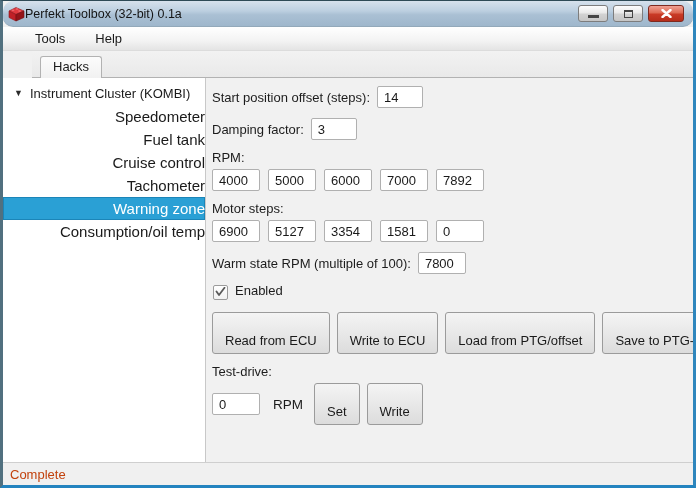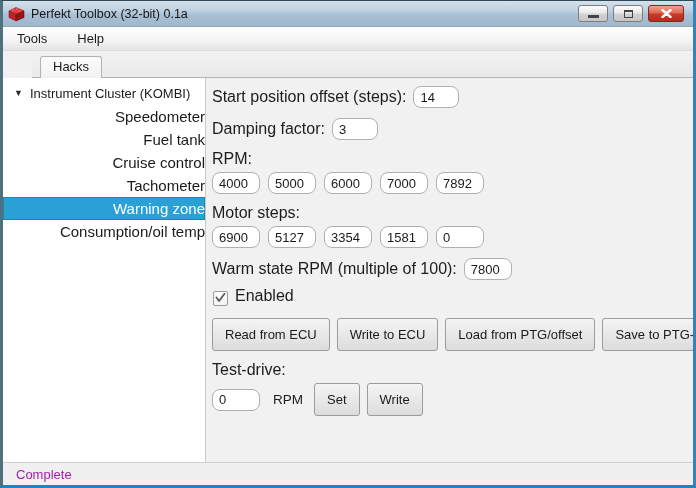--- a/index.html
+++ b/index.html
@@ -12,42 +12,42 @@
     border-top-width:1px; border-top-color:#2e4a56;
     background:#f1f1f1;
     font-size:13px; color:#1a1a1a;
     overflow:hidden;
   }
   
   .titlebar {
     height:26px; flex:0 0 26px;
     background:linear-gradient(180deg,#d6e1ec 0%,#bccfe0 40%,#aac0d4 55%,#9fb7cc 100%);
     border-bottom:1px solid #93a9ba;
-    display:flex; align-items:center; padding:0 5px; gap:6px;
+    display:flex; align-items:center; padding:0 5px; border-radius:10px;
   }
   .app-icon { width:17px; height:16px; flex:0 0 17px; }
   .title-text { font-size:12.5px; color:#151515; flex:1; white-space:nowrap; }
   .winbtns { display:flex; gap:5px; align-items:center; padding-right:4px; }
   .winbtn {
     width:30px; height:17px; border:1px solid #7d7d7d; border-radius:3px;
     background:linear-gradient(180deg,#fdfdfd 0%,#e9e9e9 45%,#d2d2d2 55%,#c6c6c6 100%);
     display:flex; align-items:center; justify-content:center; cursor:default;
   }
   .winbtn.close {
     width:36px; border-color:#7e2a20;
     background:linear-gradient(180deg,#f0a093 0%,#dd6a54 45%,#c93a26 55%,#b62d1b 100%);
   }
   .glyph-min { width:11px; height:3px; background:#444; margin-top:6px; }
   .glyph-max { width:9px; height:8px; border:1px solid #444; border-top-width:2px; background:transparent; }
   
   .menubar {
     height:24px; flex:0 0 24px;
     background:linear-gradient(180deg,#ffffff 0%,#f3f3f3 60%,#e4e4e4 100%);
     border-bottom:1px solid #dcdcdc;
-    display:flex; align-items:center; padding-left:4px; gap:10px;
+    display:flex; align-items:center; padding-left:22px; gap:10px;
   }
   .menu-item { padding:2px 10px; font-size:13px; color:#1a1a1a; }
   
   .tabbar {
     height:27px; flex:0 0 27px;
     background:linear-gradient(180deg,#f2f2f2 0%,#e9e9e9 100%);
     border-bottom:1px solid #b2b2b2;
     display:flex; align-items:flex-end; padding:5px 0 0 8px;margin-left:29px;
   }
   .tab {
@@ -72,49 +72,49 @@
     height:23px; line-height:23px; padding-left:46px;
     font-size:15px; color:#1a1a1a; white-space:nowrap;text-align:right;
   }
   .tree-item.selected {
     background:#2aa0d5; color:#ffffff;
     box-shadow:inset 0 0 0 1px #1b85b8;
   }
   
   .form { flex:1; padding:8px 0 0 6px; }
   .row { display:flex; align-items:center; gap:7px; margin-bottom:10px; }
-  .form-label { font-size:16px; color:#1c1c1c; margin-bottom:4px; }
+  .form-label { font-size:13px; color:#1c1c1c; margin-bottom:4px; }
   .row .inline-label { margin-bottom:0; }
   input[type="text"] {
-    height:22px; border:1px solid #b0b0b0; border-radius:8px;
+    height:22px; border:1px solid #b0b0b0; border-radius:2px;
     padding:0 6px; font-family:"Liberation Sans", sans-serif;
     font-size:13px; color:#1a1a1a; background:#ffffff; outline:none;
   }
   .in-sm { width:46px; }
   .in-md { width:48px; }
   .grid-row { display:flex; gap:8px; margin-bottom:10px; }
   .btn {
     border:1px solid #9b9b9b; border-radius:3px;
     background:linear-gradient(180deg,#f4f4f4 0%,#e7e7e7 55%,#dcdcdc 100%);
-    padding:5px 12px; font-family:"Liberation Sans", sans-serif;
-    font-size:13px; color:#1a1a1a; height:33px; white-space:nowrap;
+    padding:20px 12px; font-family:"Liberation Sans", sans-serif;
+    font-size:13px; color:#1a1a1a; height:24px; white-space:nowrap;
   }
   .btn-row { display:flex; gap:7px; margin-bottom:10px; }
   .check-row { display:flex; align-items:center; gap:7px; margin:0 0 12px 1px; height:16px; }
   .checkbox {
     width:15px; height:15px; border:1px solid #9b9b9b; border-radius:2px;
     background:linear-gradient(180deg,#ffffff,#f2f2f2);
     display:flex; align-items:center; justify-content:center;
   }
   .unit-label { font-size:13.5px; color:#1c1c1c; margin:0 4px 0 6px; }
   
   .statusbar {
     flex:0 0 23px; background:#f0f0f0; border-top:1px solid #cfcfcf;
-    display:flex; align-items:center; padding:0 13px;
-    font-size:13px; color:#a21caf;
+    display:flex; align-items:center; padding:0 7px;
+    font-size:13px; color:#c2410c;
   }
 </style>
 </head>
 <body>
 
 <div class="window">
 
   <div class="titlebar">
     <svg class="app-icon" viewBox="0 0 17 16">
       <polygon points="1,5 8,1.5 16,5 8,8.5" fill="#e0393f" stroke="#8e1318" stroke-width="0.6"></polygon>

